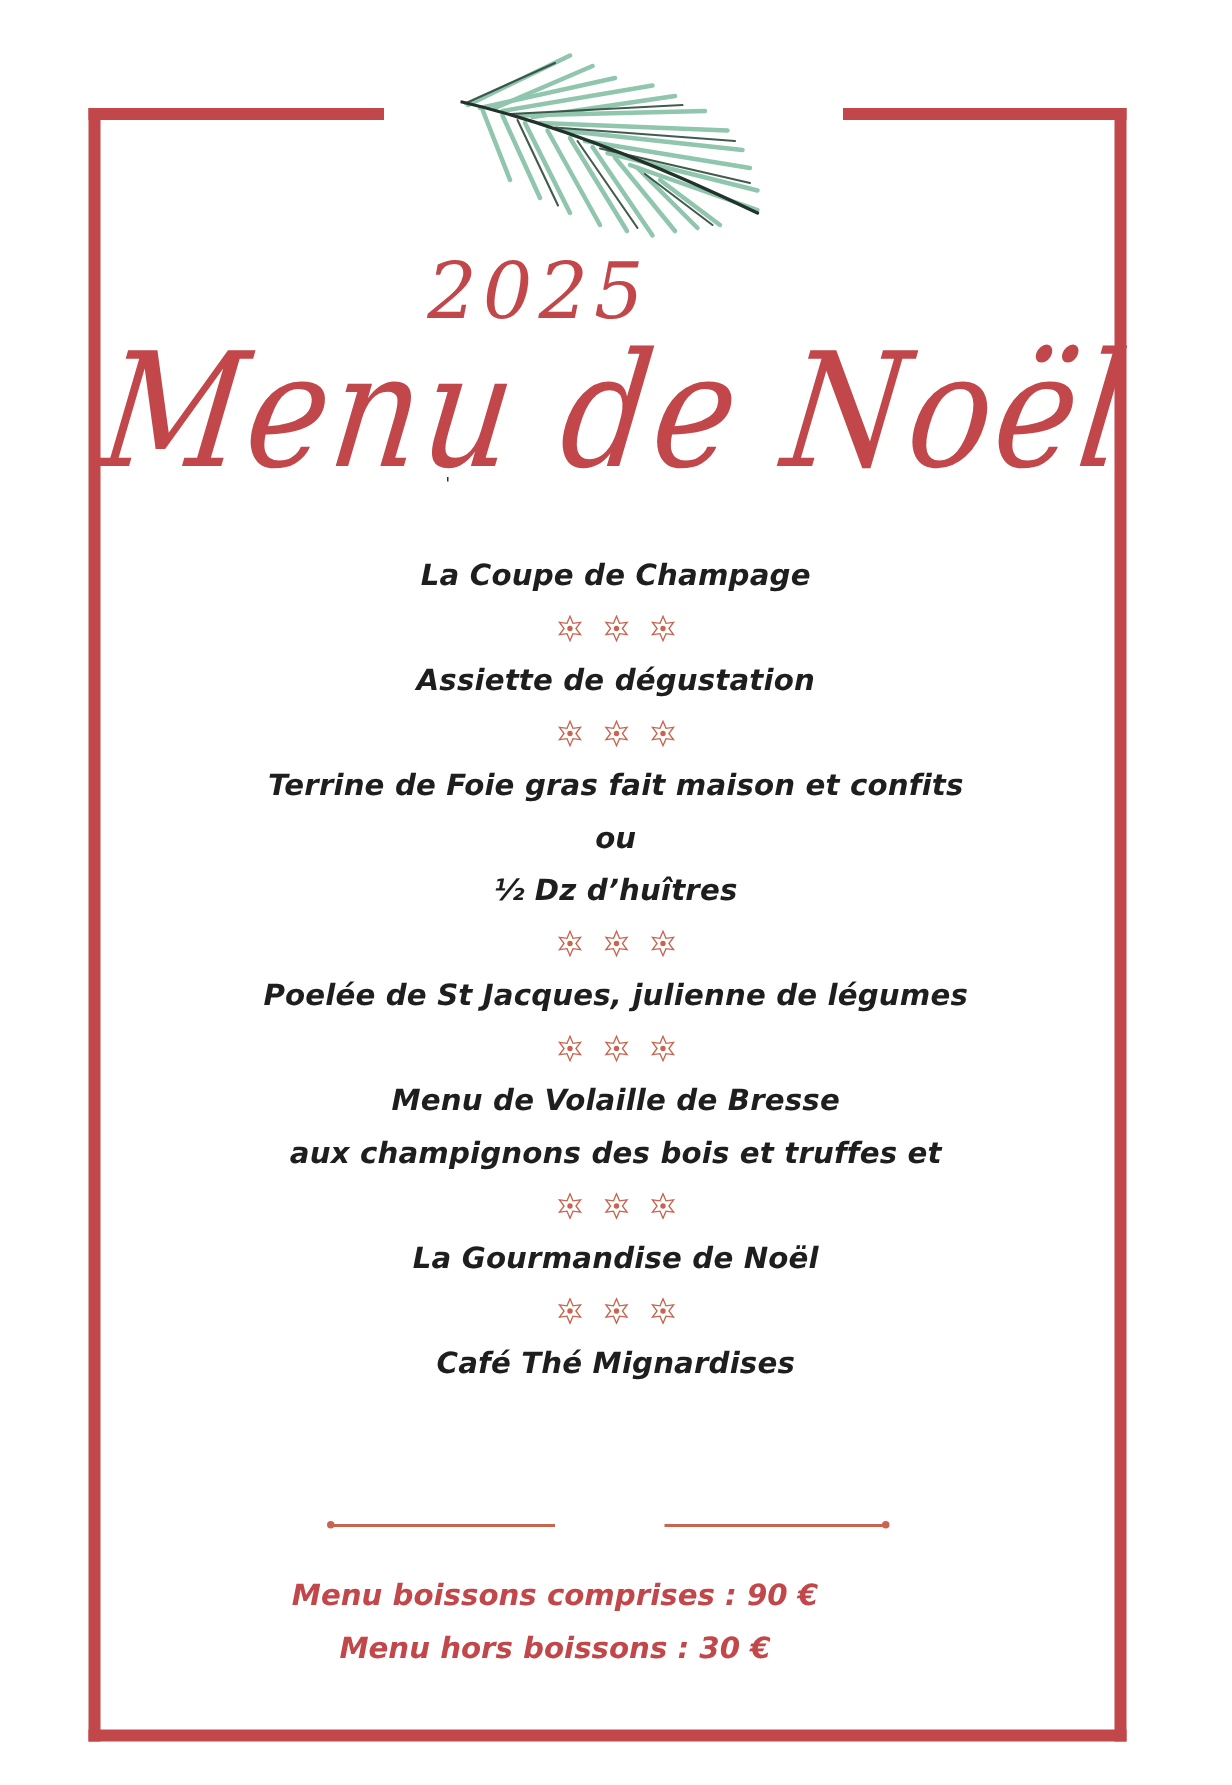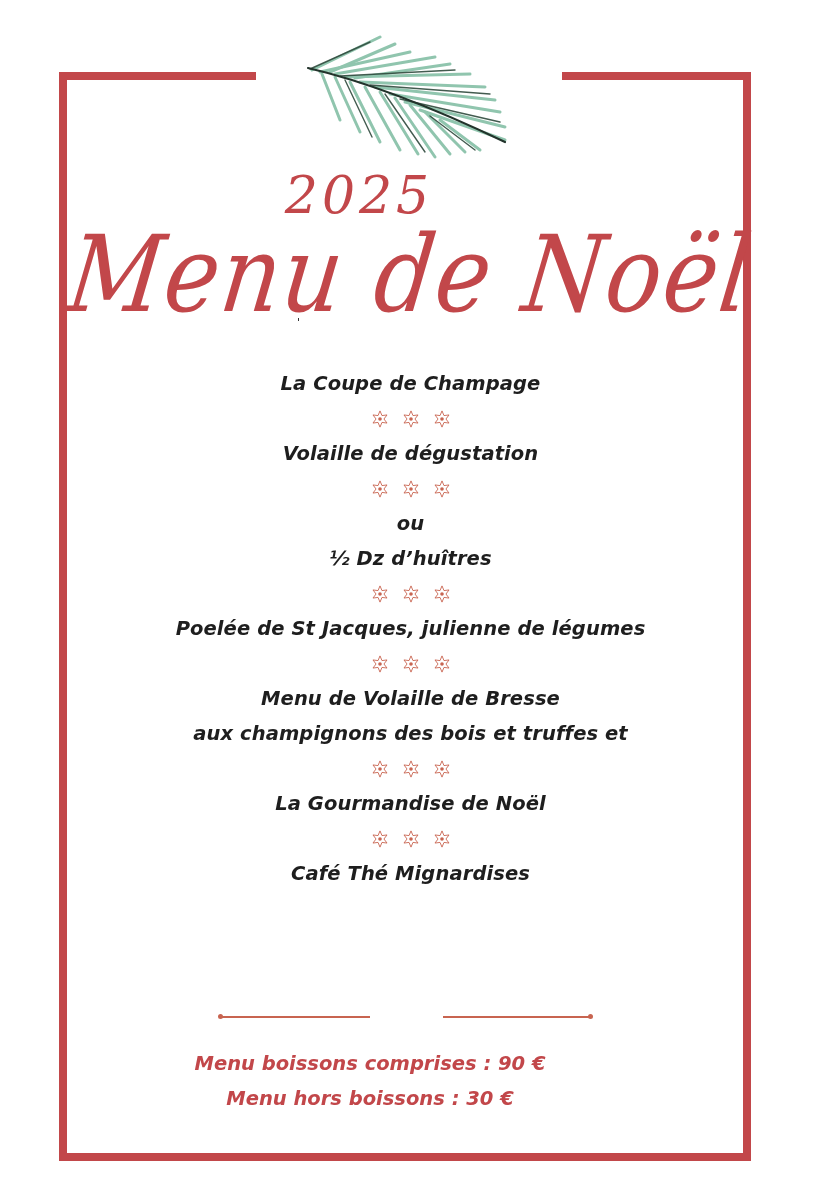--- a/index.html
+++ b/index.html
@@ -106,36 +106,37 @@
     <svg class="star" viewBox="-10 -10 20 20">
         <polygon points="0,-9 2.2,-3.8 7.8,-4.5 4.4,0 7.8,4.5 2.2,3.8 0,9 -2.2,3.8 -7.8,4.5 -4.4,0 -7.8,-4.5 -2.2,-3.8" fill="none" stroke="#c86450" stroke-width="1"></polygon>
         <circle r="2" fill="#c86450"></circle>
       </svg>
     <svg class="star" viewBox="-10 -10 20 20">
         <polygon points="0,-9 2.2,-3.8 7.8,-4.5 4.4,0 7.8,4.5 2.2,3.8 0,9 -2.2,3.8 -7.8,4.5 -4.4,0 -7.8,-4.5 -2.2,-3.8" fill="none" stroke="#c86450" stroke-width="1"></polygon>
         <circle r="2" fill="#c86450"></circle>
       </svg>
   </div>
 
-  <div class="line">Volaille de dégustation</div>
-  <div class="stars">
-    <svg class="star" viewBox="-10 -10 20 20">
-        <polygon points="0,-9 2.2,-3.8 7.8,-4.5 4.4,0 7.8,4.5 2.2,3.8 0,9 -2.2,3.8 -7.8,4.5 -4.4,0 -7.8,-4.5 -2.2,-3.8" fill="none" stroke="#c86450" stroke-width="1"></polygon>
-        <circle r="2" fill="#c86450"></circle>
-      </svg>
-    <svg class="star" viewBox="-10 -10 20 20">
-        <polygon points="0,-9 2.2,-3.8 7.8,-4.5 4.4,0 7.8,4.5 2.2,3.8 0,9 -2.2,3.8 -7.8,4.5 -4.4,0 -7.8,-4.5 -2.2,-3.8" fill="none" stroke="#c86450" stroke-width="1"></polygon>
-        <circle r="2" fill="#c86450"></circle>
-      </svg>
-    <svg class="star" viewBox="-10 -10 20 20">
-        <polygon points="0,-9 2.2,-3.8 7.8,-4.5 4.4,0 7.8,4.5 2.2,3.8 0,9 -2.2,3.8 -7.8,4.5 -4.4,0 -7.8,-4.5 -2.2,-3.8" fill="none" stroke="#c86450" stroke-width="1"></polygon>
-        <circle r="2" fill="#c86450"></circle>
-      </svg>
-  </div>
-
+  <div class="line">Assiette de dégustation</div>
+  <div class="stars">
+    <svg class="star" viewBox="-10 -10 20 20">
+        <polygon points="0,-9 2.2,-3.8 7.8,-4.5 4.4,0 7.8,4.5 2.2,3.8 0,9 -2.2,3.8 -7.8,4.5 -4.4,0 -7.8,-4.5 -2.2,-3.8" fill="none" stroke="#c86450" stroke-width="1"></polygon>
+        <circle r="2" fill="#c86450"></circle>
+      </svg>
+    <svg class="star" viewBox="-10 -10 20 20">
+        <polygon points="0,-9 2.2,-3.8 7.8,-4.5 4.4,0 7.8,4.5 2.2,3.8 0,9 -2.2,3.8 -7.8,4.5 -4.4,0 -7.8,-4.5 -2.2,-3.8" fill="none" stroke="#c86450" stroke-width="1"></polygon>
+        <circle r="2" fill="#c86450"></circle>
+      </svg>
+    <svg class="star" viewBox="-10 -10 20 20">
+        <polygon points="0,-9 2.2,-3.8 7.8,-4.5 4.4,0 7.8,4.5 2.2,3.8 0,9 -2.2,3.8 -7.8,4.5 -4.4,0 -7.8,-4.5 -2.2,-3.8" fill="none" stroke="#c86450" stroke-width="1"></polygon>
+        <circle r="2" fill="#c86450"></circle>
+      </svg>
+  </div>
+
+  <div class="line">Terrine de Foie gras fait maison et confits</div>
   <div class="line">ou</div>
   <div class="line">½ Dz d’huîtres</div>
   <div class="stars">
     <svg class="star" viewBox="-10 -10 20 20">
         <polygon points="0,-9 2.2,-3.8 7.8,-4.5 4.4,0 7.8,4.5 2.2,3.8 0,9 -2.2,3.8 -7.8,4.5 -4.4,0 -7.8,-4.5 -2.2,-3.8" fill="none" stroke="#c86450" stroke-width="1"></polygon>
         <circle r="2" fill="#c86450"></circle>
       </svg>
     <svg class="star" viewBox="-10 -10 20 20">
         <polygon points="0,-9 2.2,-3.8 7.8,-4.5 4.4,0 7.8,4.5 2.2,3.8 0,9 -2.2,3.8 -7.8,4.5 -4.4,0 -7.8,-4.5 -2.2,-3.8" fill="none" stroke="#c86450" stroke-width="1"></polygon>
         <circle r="2" fill="#c86450"></circle>

